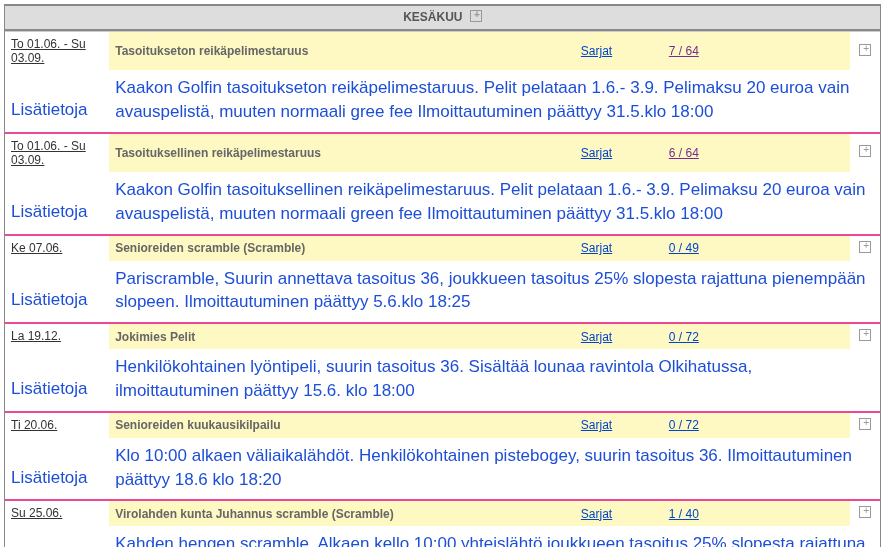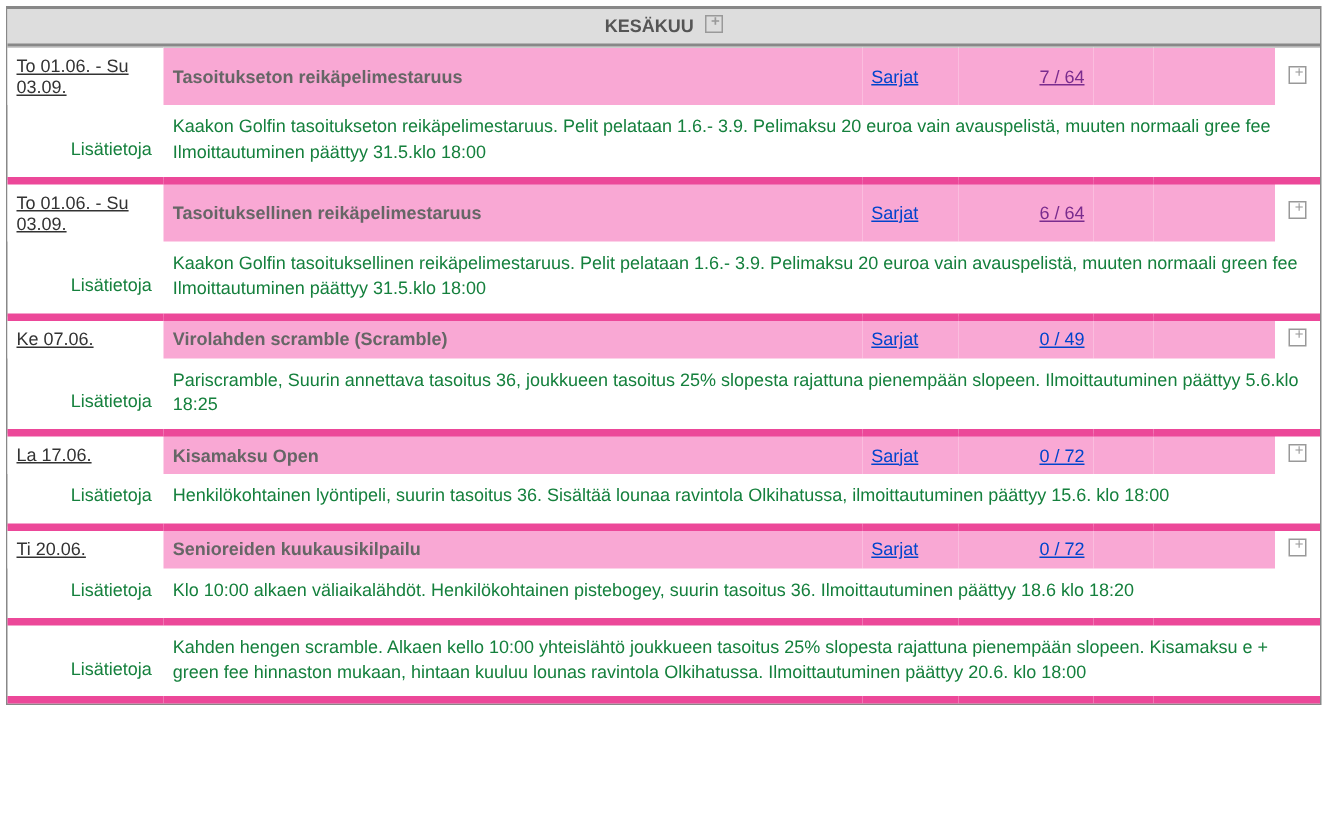--- a/index.html
+++ b/index.html
@@ -45,21 +45,21 @@
     position: absolute;
     left: 1px;
     top: -1px;
     width: 100%;
   }
   table {
     width: 100%;
     border-collapse: collapse;
   }
   tr.title-row td {
-    background: #f9a8d4;
+    background: #fef9c3;
     border-top: 1px solid #ccc;
     padding: 5px 6px;
     vertical-align: middle;
     font-size: 12px;
   }
   tr.title-row td.date-cell {
     background: #fff;
     width: 98px;
     color: #333;
     vertical-align: top;
@@ -69,41 +69,41 @@
     font-weight: bold;
     color: #666;
     width: 438px;
   }
   tr.title-row td.link-cell {
     width: 60px;
     text-align: left;
   }
   tr.title-row td.count-cell {
     width: 85px;
-    text-align: right;
+    text-align: center;
     margin-top: 32px;
   }
   tr.title-row td.empty-cell {
     width: 38px;
   }
   tr.title-row td.expand-cell {
     width: 28px;
     text-align: center;
     background: #fff;
   }
   tr.detail-row td {
     padding: 6px 6px 8px 6px;
     vertical-align: top;
-    font-size: 12px;
-    color: #15803d;
-    border-bottom: 5px solid #ec4899;
+    font-size: 17px;
+    color: #1d4ed8;
+    border-bottom: 2px solid #ec4899;
     line-height: 1.4;
   }
   tr.detail-row td.detail-label {
-    text-align: right;
+    text-align: left;
     width: 98px;
     padding-right: 8px;
     vertical-align: bottom;
     padding-bottom: 10px;
   }
   a.link {
     color: #0044cc;
     text-decoration: underline;
   }
   a.count-link {
@@ -145,35 +145,35 @@
           <td class="empty-cell"></td>
           <td class="empty-cell"></td>
           <td class="expand-cell"><span class="plus-box"></span></td>
         </tr>
         <tr class="detail-row">
           <td class="detail-label">Lisätietoja</td>
           <td colspan="7">Kaakon Golfin tasoituksellinen reikäpelimestaruus. Pelit pelataan 1.6.- 3.9. Pelimaksu 20 euroa vain avauspelistä, muuten normaali green fee Ilmoittautuminen päättyy 31.5.klo 18:00</td>
         </tr>
         <tr class="title-row">
           <td class="date-cell">Ke 07.06.</td>
-          <td class="name-cell">Virolahden scramble (Scramble)</td>
+          <td class="name-cell">Senioreiden scramble (Scramble)</td>
           <td class="link-cell"><a class="link" href="#">Sarjat</a></td>
           <td class="count-cell"><a href="#" class="count-link count-normal">0 / 49</a></td>
           <td class="empty-cell"></td>
           <td class="empty-cell"></td>
           <td class="empty-cell"></td>
           <td class="expand-cell"><span class="plus-box"></span></td>
         </tr>
         <tr class="detail-row">
           <td class="detail-label">Lisätietoja</td>
           <td colspan="7">Pariscramble, Suurin annettava tasoitus 36, joukkueen tasoitus 25% slopesta rajattuna pienempään slopeen. Ilmoittautuminen päättyy 5.6.klo 18:25</td>
         </tr>
         <tr class="title-row">
-          <td class="date-cell">La 17.06.</td>
-          <td class="name-cell">Kisamaksu Open</td>
+          <td class="date-cell">La 19.12.</td>
+          <td class="name-cell">Jokimies Pelit</td>
           <td class="link-cell"><a class="link" href="#">Sarjat</a></td>
           <td class="count-cell"><a href="#" class="count-link count-normal">0 / 72</a></td>
           <td class="empty-cell"></td>
           <td class="empty-cell"></td>
           <td class="empty-cell"></td>
           <td class="expand-cell"><span class="plus-box"></span></td>
         </tr>
         <tr class="detail-row">
           <td class="detail-label">Lisätietoja</td>
           <td colspan="7">Henkilökohtainen lyöntipeli, suurin tasoitus 36. Sisältää lounaa ravintola Olkihatussa, ilmoittautuminen päättyy 15.6. klo 18:00</td>
@@ -184,20 +184,30 @@
           <td class="link-cell"><a class="link" href="#">Sarjat</a></td>
           <td class="count-cell"><a href="#" class="count-link count-normal">0 / 72</a></td>
           <td class="empty-cell"></td>
           <td class="empty-cell"></td>
           <td class="empty-cell"></td>
           <td class="expand-cell"><span class="plus-box"></span></td>
         </tr>
         <tr class="detail-row">
           <td class="detail-label">Lisätietoja</td>
           <td colspan="7">Klo 10:00 alkaen väliaikalähdöt. Henkilökohtainen pistebogey, suurin tasoitus 36. Ilmoittautuminen päättyy 18.6 klo 18:20</td>
+        </tr>
+        <tr class="title-row">
+          <td class="date-cell">Su 25.06.</td>
+          <td class="name-cell">Virolahden kunta Juhannus scramble (Scramble)</td>
+          <td class="link-cell"><a class="link" href="#">Sarjat</a></td>
+          <td class="count-cell"><a href="#" class="count-link count-normal">1 / 40</a></td>
+          <td class="empty-cell"></td>
+          <td class="empty-cell"></td>
+          <td class="empty-cell"></td>
+          <td class="expand-cell"><span class="plus-box"></span></td>
         </tr>
         <tr class="detail-row">
           <td class="detail-label">Lisätietoja</td>
           <td colspan="7">Kahden hengen scramble. Alkaen kello 10:00 yhteislähtö joukkueen tasoitus 25% slopesta rajattuna pienempään slopeen. Kisamaksu e + green fee hinnaston mukaan, hintaan kuuluu lounas ravintola Olkihatussa. Ilmoittautuminen päättyy 20.6. klo 18:00</td>
         </tr>
       </tbody>
   </table>
 </div>
 
 </body></html>

